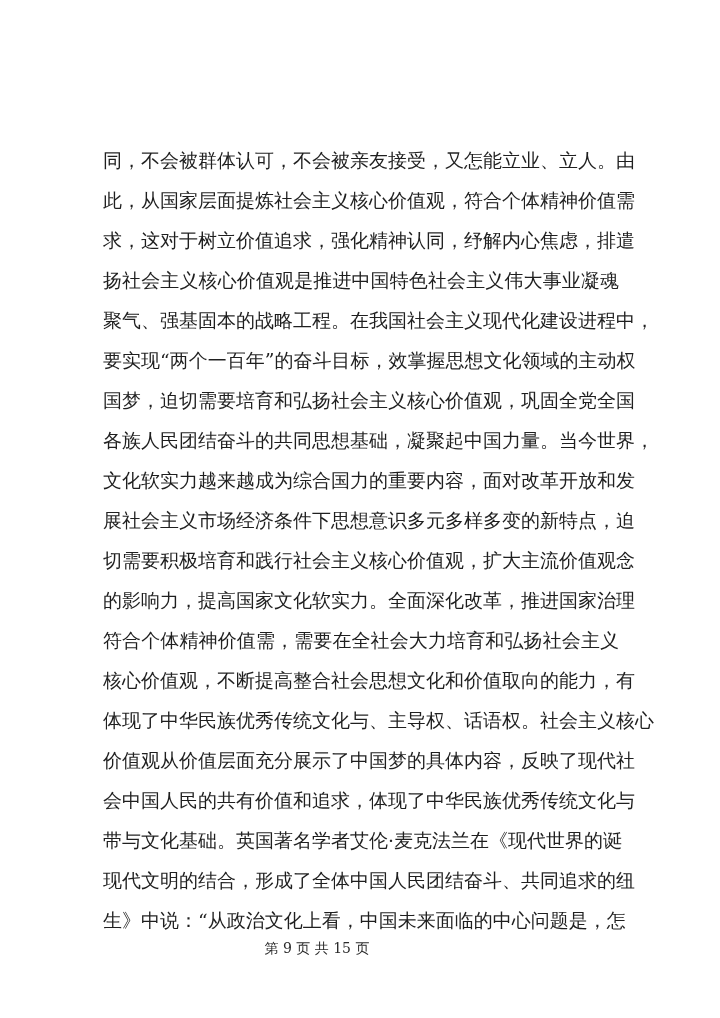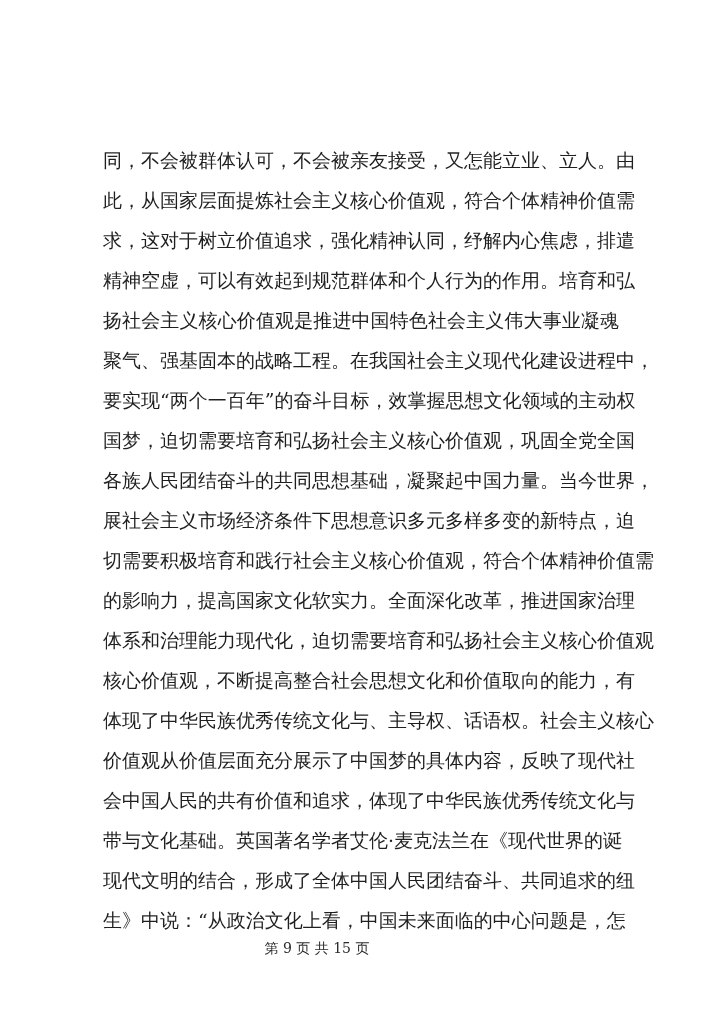--- a/index.html
+++ b/index.html
@@ -49,30 +49,30 @@
     }
   </style>
 </head>
 <body>
 
 <div class="page">
   <div class="body-text">
     <div class="line">同，不会被群体认可，不会被亲友接受，又怎能立业、立人。由</div>
     <div class="line">此，从国家层面提炼社会主义核心价值观，符合个体精神价值需</div>
     <div class="line">求，这对于树立价值追求，强化精神认同，纾解内心焦虑，排遣</div>
-    <div class="line">精神空虚，可以有效起到规范群体和个人行为的作用。培育和弘</div>
     <div class="line">扬社会主义核心价值观是推进中国特色社会主义伟大事业凝魂</div>
     <div class="line">聚气、强基固本的战略工程。在我国社会主义现代化建设进程中，</div>
     <div class="line">要实现“两个一百年”的奋斗目标，效掌握思想文化领域的主动权</div>
     <div class="line">国梦，迫切需要培育和弘扬社会主义核心价值观，巩固全党全国</div>
     <div class="line">各族人民团结奋斗的共同思想基础，凝聚起中国力量。当今世界，</div>
+    <div class="line">文化软实力越来越成为综合国力的重要内容，面对改革开放和发</div>
     <div class="line">展社会主义市场经济条件下思想意识多元多样多变的新特点，迫</div>
-    <div class="line">切需要积极培育和践行社会主义核心价值观，符合个体精神价值需</div>
+    <div class="line">切需要积极培育和践行社会主义核心价值观，扩大主流价值观念</div>
     <div class="line">的影响力，提高国家文化软实力。全面深化改革，推进国家治理</div>
-    <div class="line">体系和治理能力现代化，迫切需要培育和弘扬社会主义核心价值观</div>
+    <div class="line">符合个体精神价值需，需要在全社会大力培育和弘扬社会主义</div>
     <div class="line">核心价值观，不断提高整合社会思想文化和价值取向的能力，有</div>
     <div class="line">体现了中华民族优秀传统文化与、主导权、话语权。社会主义核心</div>
     <div class="line">价值观从价值层面充分展示了中国梦的具体内容，反映了现代社</div>
     <div class="line">会中国人民的共有价值和追求，体现了中华民族优秀传统文化与</div>
     <div class="line">带与文化基础。英国著名学者艾伦·麦克法兰在《现代世界的诞</div>
     <div class="line">现代文明的结合，形成了全体中国人民团结奋斗、共同追求的纽</div>
     <div class="line">生》中说：“从政治文化上看，中国未来面临的中心问题是，怎</div>
   </div>
 
   <div class="footer">第 9 页  共 15 页</div>

